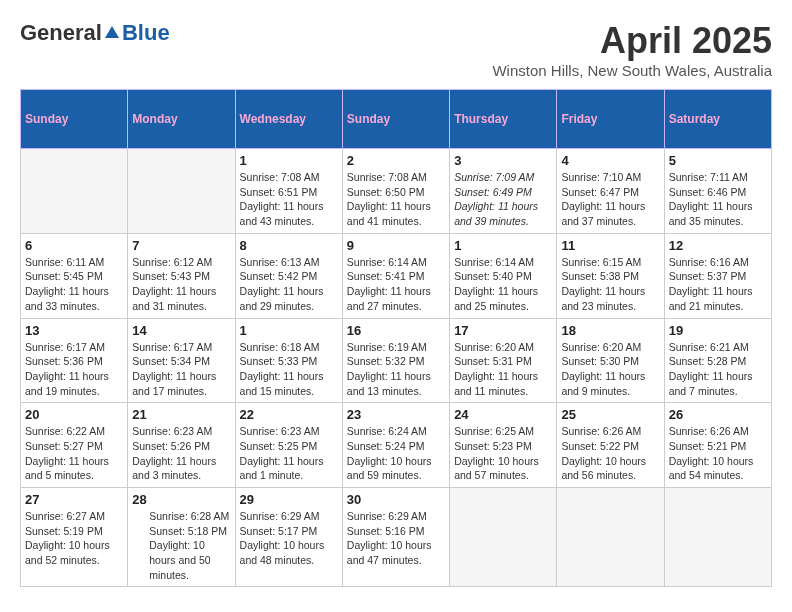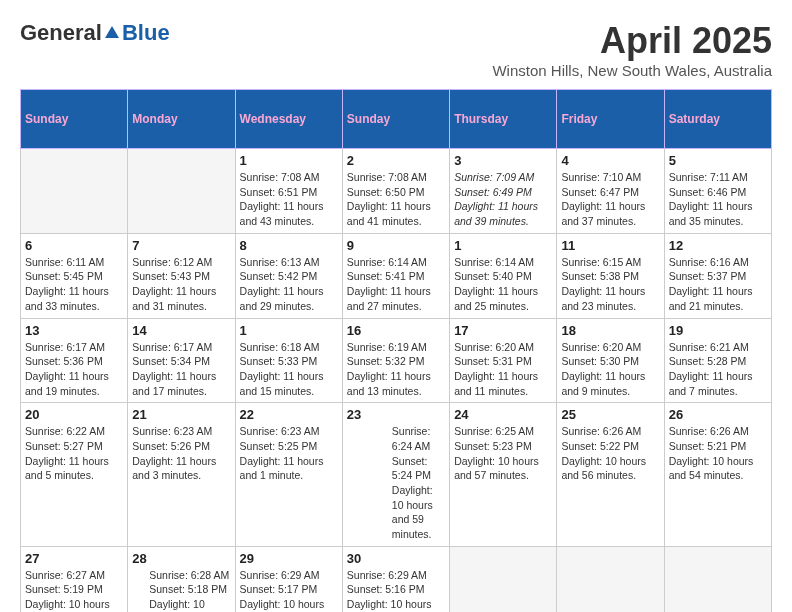--- a/index.html
+++ b/index.html
@@ -248,21 +248,21 @@
 Daylight: 11 hours and 3 minutes.</div>
         </td>
         <td>
           <div class="day-num">22</div>
           <div class="day-info" style="white-space: pre-line;">Sunrise: 6:23 AM
 Sunset: 5:25 PM
 Daylight: 11 hours and 1 minute.</div>
         </td>
         <td>
           <div class="day-num">23</div>
-          <div class="day-info" style="white-space: pre-line; margin-left: 45px;">Sunrise: 6:24 AM
+          <div class="day-info" style="white-space: pre-line;">Sunrise: 6:24 AM
 Sunset: 5:24 PM
 Daylight: 10 hours and 59 minutes.</div>
         </td>
         <td>
           <div class="day-num">24</div>
           <div class="day-info" style="white-space: pre-line;">Sunrise: 6:25 AM
 Sunset: 5:23 PM
 Daylight: 10 hours and 57 minutes.</div>
         </td>
         <td>

